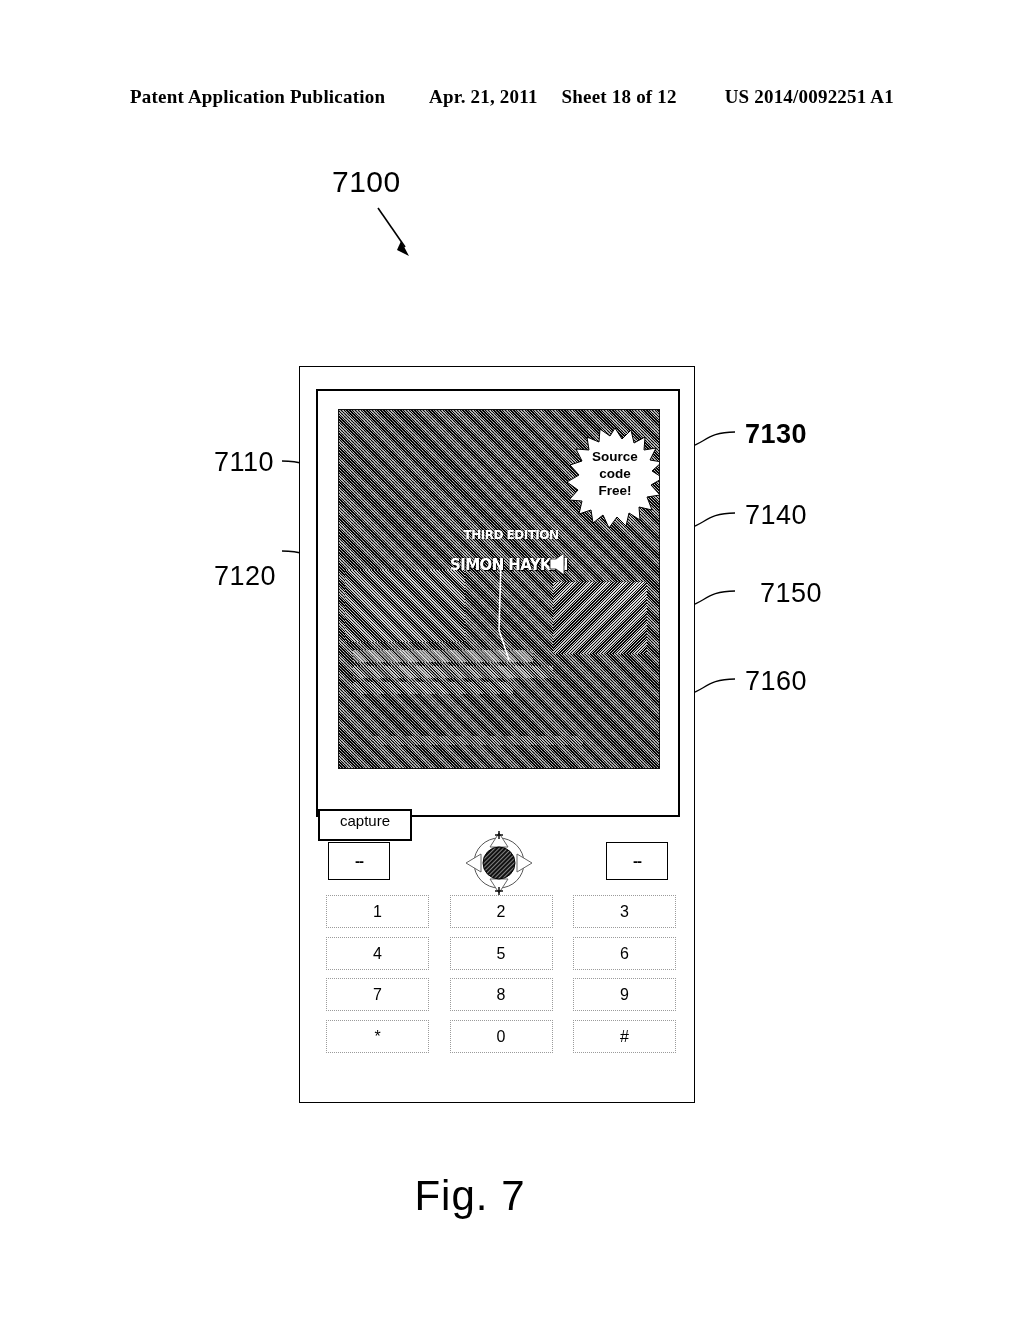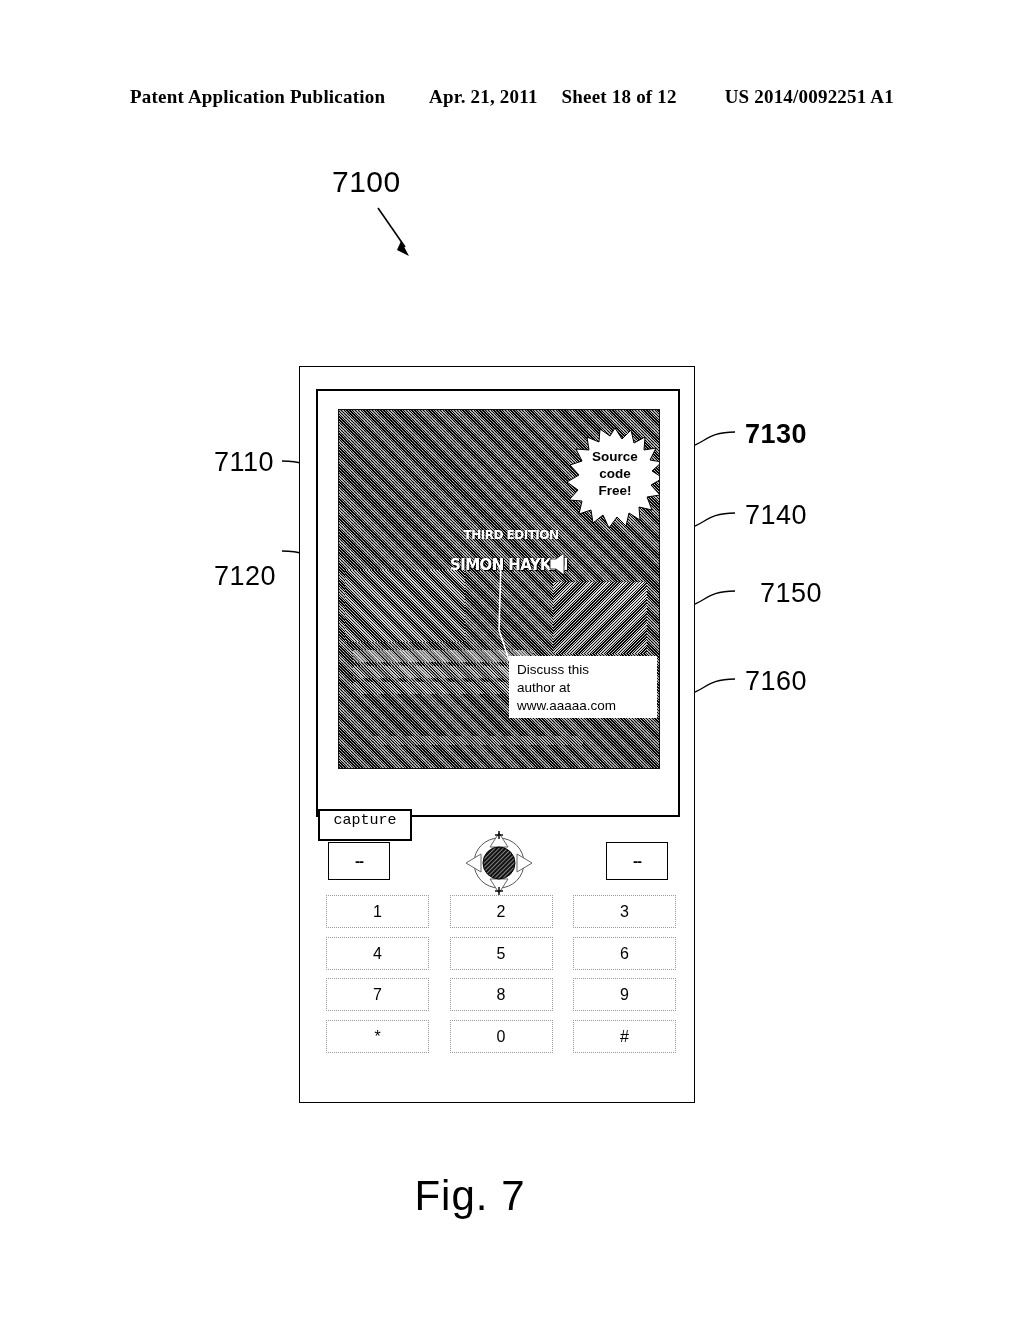--- a/index.html
+++ b/index.html
@@ -243,21 +243,21 @@
   }
 
   
   #capture-button {
     position: absolute;
     left: 18px; top: 442px;
     width: 94px; height: 32px;
     border: 2.2px solid #000;
     box-sizing: border-box;
     background: #fff;
-    font-family: Liberation Mono, monospace;
+    font-family: Liberation Sans, sans-serif;
     font-size: 15px;
     line-height: 19px;
     text-align: center;
     color: #000;
     z-index: 5;
   }
 
   
   .softkey {
     position: absolute;
@@ -407,25 +407,20 @@
         <svg viewBox="0 0 96 104" width="96" height="104">
           <polygon fill="#ffffff" stroke="#000" stroke-width="1" points="48,2 55,13 64,4 67,17 78,11 77,24 89,22 83,34 95,36 85,45 96,52 84,59 93,69 80,71 85,84 72,81 73,94 62,87 59,100 50,91 42,102 36,89 26,97 24,84 12,88 15,75 2,74 11,64 0,56 12,49 3,39 15,35 9,23 22,24 20,11 32,16 33,3 43,10"></polygon>
         </svg>
         <div id="starburst-text">
           <div>Source</div>
           <div>code</div>
           <div>Free!</div>
         </div>
       </div>
 
-      <div id="discuss-box">
-        <div>Discuss this</div>
-        <div>author at</div>
-        <div>www.aaaaa.com</div>
-      </div>
 
     </div>
   </div>
 
   <div id="capture-button">capture</div>
 
   <div class="softkey" id="softkey-left">--</div>
   <div class="softkey" id="softkey-right">--</div>
 
   <svg id="dpad" viewBox="0 0 90 68">

